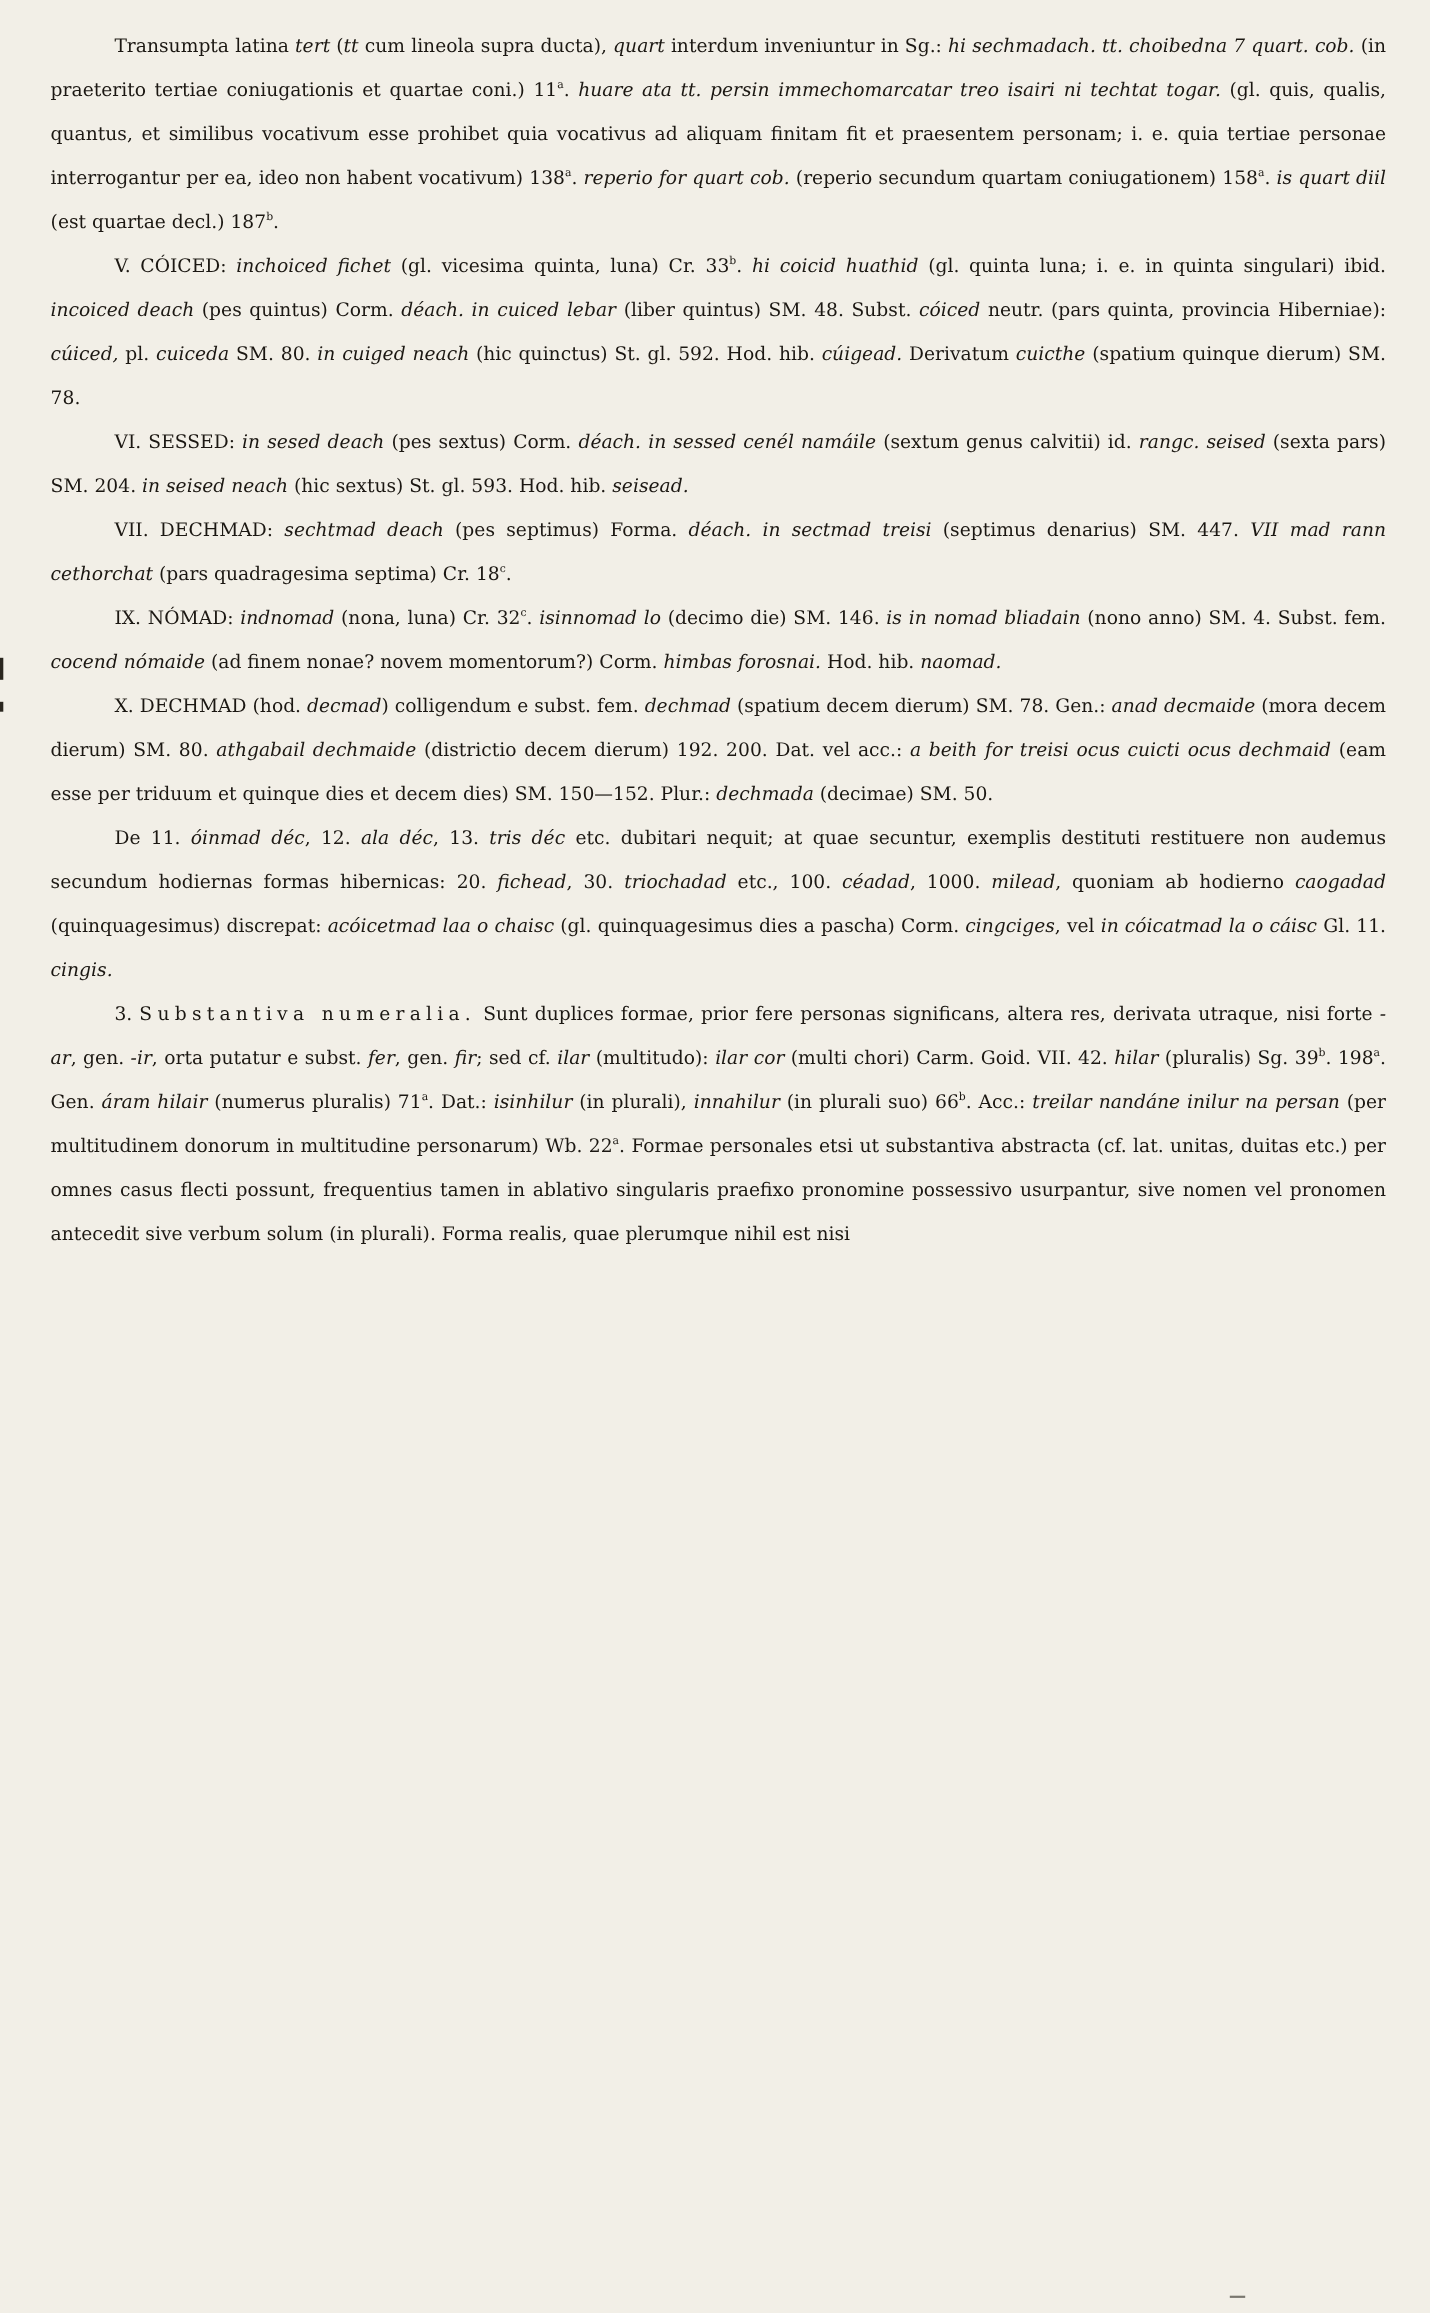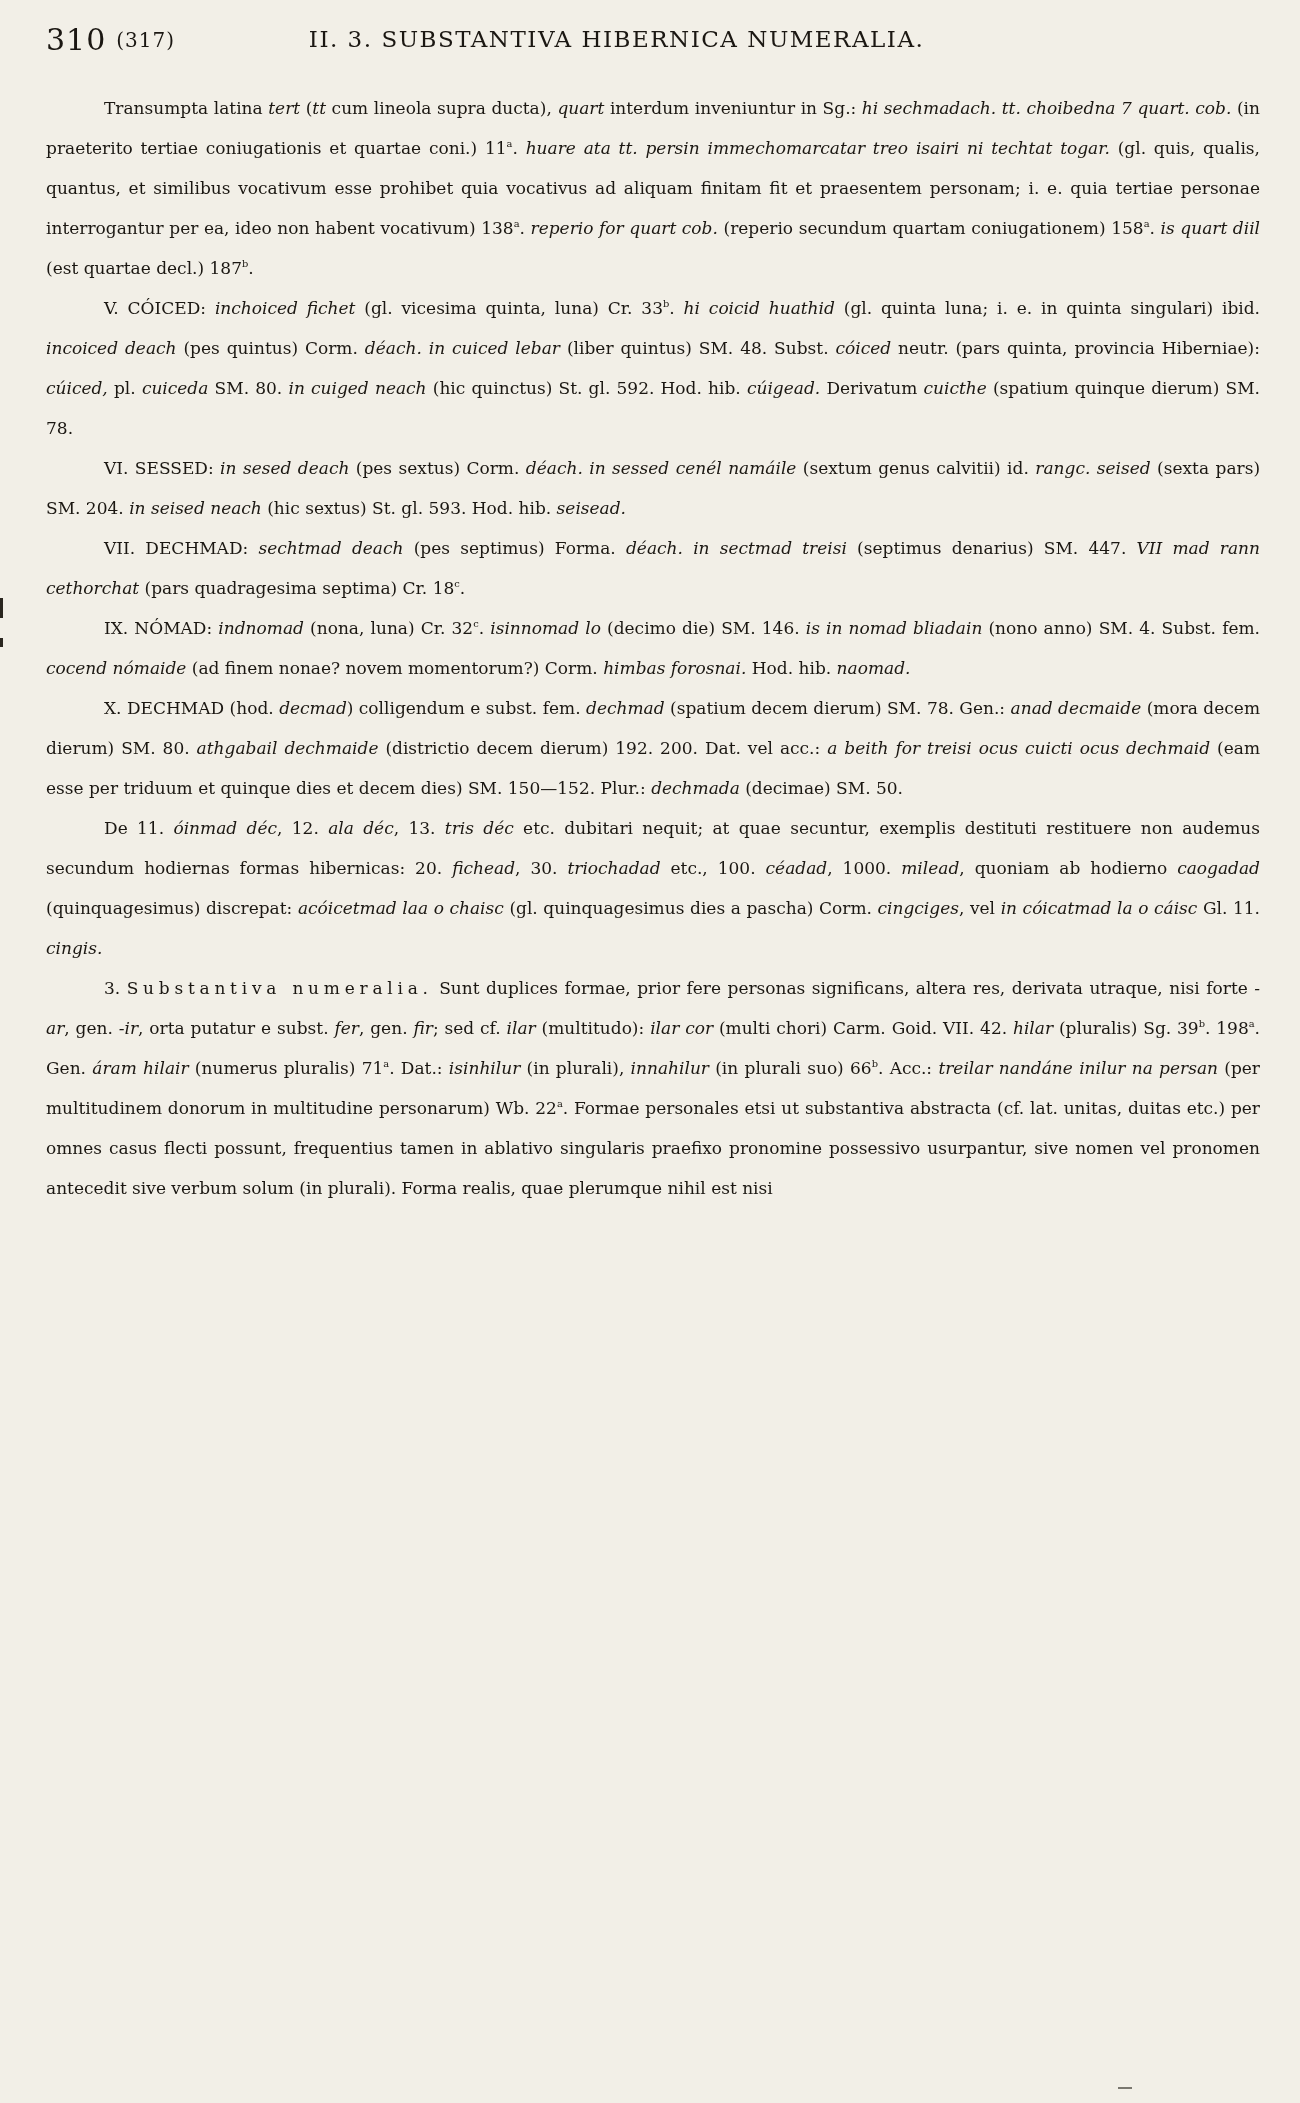--- a/index.html
+++ b/index.html
@@ -64,24 +64,20 @@
     background: #2a261f;
   }
   #artifact-1 { left: 0; top: 598px; width: 3px; height: 20px; }
   #artifact-2 { left: 0; top: 638px; width: 3px; height: 9px; }
   #artifact-3 { right: 168px; bottom: 14px; width: 14px; height: 2px; opacity: .6; }
 </style>
 </head>
 <body style="background: rgb(242, 239, 231); color: rgb(27, 23, 18);">
 
 <div class="page">
-  <div class="header">
-    <span class="page-num">310</span><span class="page-num-alt">(317)</span>
-    <span class="running-title">II. 3. SUBSTANTIVA HIBERNICA NUMERALIA.</span>
-  </div>
   <div class="text-block">
       <p class="para"><span>Transumpta latina </span><span class="it">tert</span><span> (</span><span class="it">tt</span><span> cum lineola supra ducta), </span><span class="it">quart</span><span> interdum inveniuntur in Sg.: </span><span class="it">hi sechmadach. tt. choibedna 7 quart. cob.</span><span> (in praeterito tertiae coniugationis et quartae coni.) 11</span><span class="sup">a</span><span>. </span><span class="it">huare ata tt. persin immechomarcatar treo isairi ni techtat togar.</span><span> (gl. quis, qualis, quantus, et similibus vocativum esse prohibet quia vocativus ad aliquam finitam fit et praesentem personam; i. e. quia tertiae personae interrogantur per ea, ideo non habent vocativum) 138</span><span class="sup">a</span><span>. </span><span class="it">reperio for quart cob.</span><span> (reperio secundum quartam coniugationem) 158</span><span class="sup">a</span><span>. </span><span class="it">is quart diil</span><span> (est quartae decl.) 187</span><span class="sup">b</span><span>.</span></p>
       <p class="para"><span>V. CÓICED: </span><span class="it">inchoiced fichet</span><span> (gl. vicesima quinta, luna) Cr. 33</span><span class="sup">b</span><span>. </span><span class="it">hi coicid huathid</span><span> (gl. quinta luna; i. e. in quinta singulari) ibid. </span><span class="it">incoiced deach</span><span> (pes quintus) Corm. </span><span class="it">déach.</span><span> </span><span class="it">in cuiced lebar</span><span> (liber quintus) SM. 48. Subst. </span><span class="it">cóiced</span><span> neutr. (pars quinta, provincia Hiberniae): </span><span class="it">cúiced,</span><span> pl. </span><span class="it">cuiceda</span><span> SM. 80. </span><span class="it">in cuiged neach</span><span> (hic quinctus) St. gl. 592. Hod. hib. </span><span class="it">cúigead.</span><span> Derivatum </span><span class="it">cuicthe</span><span> (spatium quinque dierum) SM. 78.</span></p>
       <p class="para"><span>VI. SESSED: </span><span class="it">in sesed deach</span><span> (pes sextus) Corm. </span><span class="it">déach.</span><span> </span><span class="it">in sessed cenél namáile</span><span> (sextum genus calvitii) id. </span><span class="it">rangc. seised</span><span> (sexta pars) SM. 204. </span><span class="it">in seised neach</span><span> (hic sextus) St. gl. 593. Hod. hib. </span><span class="it">seisead.</span></p>
       <p class="para"><span>VII. DECHMAD: </span><span class="it">sechtmad deach</span><span> (pes septimus) Forma. </span><span class="it">déach.</span><span> </span><span class="it">in sectmad treisi</span><span> (septimus denarius) SM. 447. </span><span class="it">VII mad rann cethorchat</span><span> (pars quadragesima septima) Cr. 18</span><span class="sup">c</span><span>.</span></p>
       <p class="para"><span>IX. NÓMAD: </span><span class="it">indnomad</span><span> (nona, luna) Cr. 32</span><span class="sup">c</span><span>. </span><span class="it">isinnomad lo</span><span> (decimo die) SM. 146. </span><span class="it">is in nomad bliadain</span><span> (nono anno) SM. 4. Subst. fem. </span><span class="it">cocend nómaide</span><span> (ad finem nonae? novem momentorum?) Corm. </span><span class="it">himbas forosnai.</span><span> Hod. hib. </span><span class="it">naomad.</span></p>
       <p class="para"><span>X. DECHMAD (hod. </span><span class="it">decmad</span><span>) colligendum e subst. fem. </span><span class="it">dechmad</span><span> (spatium decem dierum) SM. 78. Gen.: </span><span class="it">anad decmaide</span><span> (mora decem dierum) SM. 80. </span><span class="it">athgabail dechmaide</span><span> (districtio decem dierum) 192. 200. Dat. vel acc.: </span><span class="it">a beith for treisi ocus cuicti ocus dechmaid</span><span> (eam esse per triduum et quinque dies et decem dies) SM. 150—152. Plur.: </span><span class="it">dechmada</span><span> (decimae) SM. 50.</span></p>
       <p class="para"><span>De 11. </span><span class="it">óinmad déc</span><span>, 12. </span><span class="it">ala déc</span><span>, 13. </span><span class="it">tris déc</span><span> etc. dubitari nequit; at quae secuntur, exemplis destituti restituere non audemus secundum hodiernas formas hibernicas: 20. </span><span class="it">fichead</span><span>, 30. </span><span class="it">triochadad</span><span> etc., 100. </span><span class="it">céadad</span><span>, 1000. </span><span class="it">milead</span><span>, quoniam ab hodierno </span><span class="it">caogadad</span><span> (quinquagesimus) discrepat: </span><span class="it">acóicetmad laa o chaisc</span><span> (gl. quinquagesimus dies a pascha) Corm. </span><span class="it">cingciges</span><span>, vel </span><span class="it">in cóicatmad la o cáisc</span><span> Gl. 11. </span><span class="it">cingis.</span></p>
       <p class="para"><span>3. </span><span class="spaced">Substantiva numeralia.</span><span> Sunt duplices formae, prior fere personas significans, altera res, derivata utraque, nisi forte </span><span class="it">-ar</span><span>, gen. </span><span class="it">-ir</span><span>, orta putatur e subst. </span><span class="it">fer</span><span>, gen. </span><span class="it">fir</span><span>; sed cf. </span><span class="it">ilar</span><span> (multitudo): </span><span class="it">ilar cor</span><span> (multi chori) Carm. Goid. VII. 42. </span><span class="it">hilar</span><span> (pluralis) Sg. 39</span><span class="sup">b</span><span>. 198</span><span class="sup">a</span><span>. Gen. </span><span class="it">áram hilair</span><span> (numerus pluralis) 71</span><span class="sup">a</span><span>. Dat.: </span><span class="it">isinhilur</span><span> (in plurali), </span><span class="it">innahilur</span><span> (in plurali suo) 66</span><span class="sup">b</span><span>. Acc.: </span><span class="it">treilar nandáne inilur na persan</span><span> (per multitudinem donorum in multitudine personarum) Wb. 22</span><span class="sup">a</span><span>. Formae personales etsi ut substantiva abstracta (cf. lat. unitas, duitas etc.) per omnes casus flecti possunt, frequentius tamen in ablativo singularis praefixo pronomine possessivo usurpantur, sive nomen vel pronomen antecedit sive verbum solum (in plurali). Forma realis, quae plerumque nihil est nisi</span></p>
     </div>

